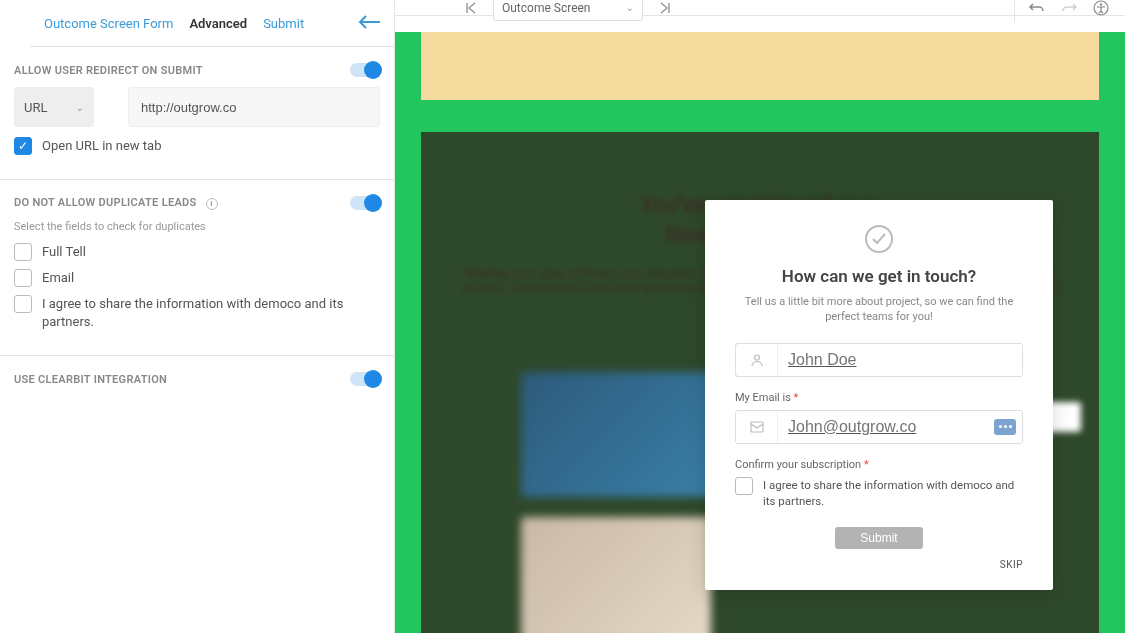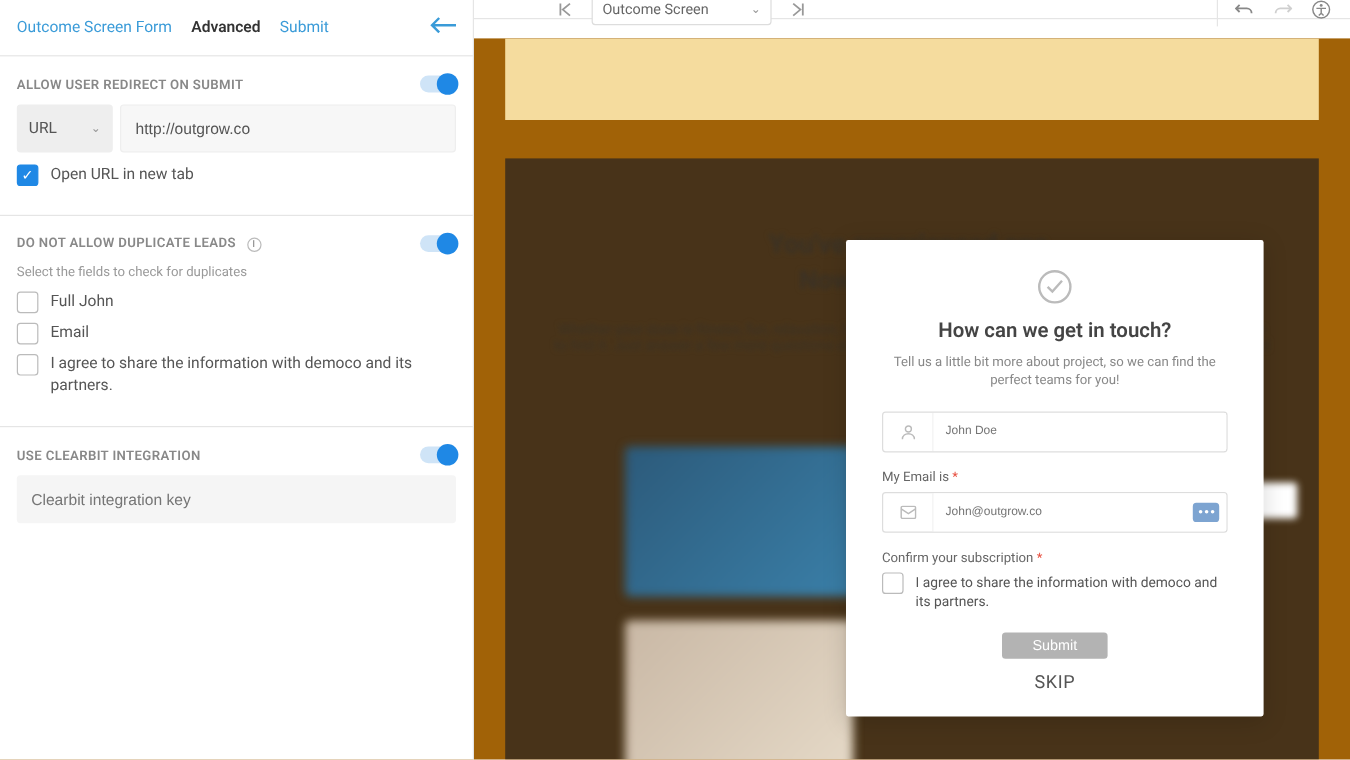--- a/index.html
+++ b/index.html
@@ -1,70 +1,70 @@
 <!DOCTYPE html>
 <html><head>
 <meta charset="utf-8">
 <style>
 * { box-sizing: border-box; margin: 0; padding: 0; }
 body { font-family: -apple-system, BlinkMacSystemFont, "Segoe UI", Roboto, sans-serif; font-size: 13px; color: #555; background: #fff; width: 1125px; height: 633px; overflow: hidden; display: flex; }
 .sidebar { width: 395px; height: 633px; border-right: 1px solid #e5e5e5; display: flex; flex-direction: column; background: #fff; }
-.top-tabs { display: flex; align-items: center; padding: 10px 14px; border-bottom: 1px solid #e5e5e5; height: 47px; }
+.top-tabs { display: flex; align-items: center; padding: 10px 14px; border-bottom: 1px solid #e5e5e5; height: 47px; margin-left: 30px; }
 .tab { font-size: 13px; margin-right: 16px; cursor: pointer; color: #3a9bd8; }
 .tab.active { color: #333; font-weight: 600; }
 .back-arrow { margin-left: auto; color: #3a9bd8; cursor: pointer; }
 .section { border-bottom: 1px solid #e5e5e5; padding: 16px 14px; }
 .section-header { display: flex; align-items: center; justify-content: space-between; font-size: 11px; font-weight: 600; color: #888; text-transform: uppercase; letter-spacing: 0.3px; margin-bottom: 10px; }
 .section-header .info-icon { margin-left: 6px; }
 .toggle { width: 30px; height: 14px; background: #cfe4f7; border-radius: 10px; position: relative; cursor: pointer; }
 .toggle::after { content:""; position:absolute; right:-2px; top:-2px; width:18px; height:18px; border-radius:50%; background:#1f88e5; }
 .url-row { display: flex; gap: 6px; margin-bottom: 10px; }
 .select { width: 80px; background: #eee; height: 40px; border-radius: 3px; display:flex; align-items:center; justify-content:space-between; padding:0 10px; font-size:13px; color:#555; cursor:pointer; }
 .chev { font-size:10px; color:#999; }
-.url-input { flex:1; height:40px; border:1px solid #eee; border-radius:3px; background:#f7f7f7; padding:0 12px; font-size:13px; color:#555; }
+.url-input { flex:1; height:40px; border:1px solid #eee; border-radius:3px; background:#f7f7f7; padding:0 12px; font-size:13px; color:#555;margin-left:28px; }
 .check-row { display:flex; align-items:flex-start; gap:10px; margin-bottom:8px; }
 .checkbox { width:18px; height:18px; border:1px solid #bbb; border-radius:3px; flex-shrink:0; cursor:pointer; }
 .checkbox.checked { background:#1f88e5; border-color:#1f88e5; display:flex; align-items:center; justify-content:center; color:#fff; font-size:12px; }
 .check-label { font-size:13px; color:#555; line-height:18px; }
 .hint { font-size:11px; color:#999; margin-bottom:10px; }
 .clearbit-input { width:100%; height:40px; background:#f5f5f5; border:none; border-radius:3px; padding:0 12px; font-size:13px; color:#888; }
 .info-icon { display:inline-flex; border:1px solid #bbb; border-radius:50%; width:12px; height:12px; align-items:center; justify-content:center; font-size:8px; color:#999; }
 
 .preview { flex:1; height:633px; position:relative; background:#fff; }
 .topbar { height:16px; display:flex; align-items:center; padding:0 10px; gap:8px; border-bottom:1px solid #e5e5e5; }
 .tb-btn { width:28px; height:28px; display:flex; align-items:center; justify-content:center; color:#999; cursor:pointer; border-radius:3px; }
 .screen-select { flex:0 0 150px; height:26px; border:1px solid #ddd; border-radius:3px; background:#fff; display:flex; align-items:center; justify-content:space-between; padding:0 8px; font-size:12px; color:#666; cursor:pointer; }
 .tb-spacer { flex:1; }
 .tb-group { display:flex; gap:4px; border-left:1px solid #e5e5e5; padding-left:8px; }
 
-.canvas-wrap { position:absolute; top:32px; left:0; right:0; bottom:0; overflow:hidden; background:#a16207; }
+.canvas-wrap { position:absolute; top:32px; left:0; right:0; bottom:0; overflow:hidden; background:#22c55e; }
 .banner { position:absolute; top:0; left:26px; width:678px; height:68px; background:#f5dc9e; }
 .dark-panel { position:absolute; top:100px; left:26px; width:678px; height:520px; background:rgba(50,40,30,0.8); filter:blur(0.5px); color:#3b3226; }
 .blurry-title { position:absolute; top:60px; left:50%; transform:translateX(-50%); font-size:22px; font-weight:700; color:#3b3226; filter:blur(2px); white-space:nowrap; }
 .blurry-title2 { top:90px; }
 .blurry-para { position:absolute; top:135px; left:50%; transform:translateX(-50%); width:600px; font-size:12px; text-align:center; color:#3b3226; filter:blur(2px); }
 .img-box { position:absolute; width:190px; height:125px; background:linear-gradient(135deg,#2c5a7a,#3a7fa8); border-radius:4px; filter:blur(4px); }
 .img-box.b { background:linear-gradient(135deg,#c9b8a5,#e5d9c7); }
 .btn-blur { position:absolute; width:100px; height:30px; background:#fff; border-radius:3px; filter:blur(3px); }
 
 .modal { position:absolute; top:168px; left:310px; width:348px; background:#fff; border-radius:2px; box-shadow:0 4px 20px rgba(0,0,0,0.15); padding:24px 30px 20px; }
 .modal-icon { width:30px; height:30px; margin:0 auto 12px; }
 .modal-title { text-align:center; font-size:17px; font-weight:600; color:#444; margin-bottom:8px; }
 .modal-sub { text-align:center; font-size:11px; color:#888; margin-bottom:18px; padding:0 8px; line-height:1.4; }
 .field-label { font-size:11px; color:#666; margin-bottom:6px; }
 .field-label .req { color:#e74c3c; }
 .field { display:flex; border:1px solid #ddd; border-radius:3px; height:34px; overflow:hidden; margin-bottom:14px; position:relative; }
 .field-icon { width:42px; border-right:1px solid #eee; display:flex; align-items:center; justify-content:center; color:#bbb; }
-.field input { flex:1; border:none; outline:none; font-size:10px; padding:0 10px; color:#555; background:#fff; }
+.field input { flex:1; border:none; outline:none; font-size:16px; padding:0 10px; color:#555; background:#fff;text-decoration:underline; }
 .pw-badge { position:absolute; right:6px; top:50%; transform:translateY(-50%); width:22px; height:16px; background:#7da4d1; border-radius:3px; display:flex; align-items:center; justify-content:center; }
 .pw-badge span { width:3px; height:3px; background:#fff; border-radius:50%; margin:0 1px; }
 .consent-row { display:flex; gap:10px; margin-bottom:18px; }
 .consent-text { font-size:11.5px; color:#555; line-height:1.4; }
 .submit-btn { display:block; width:88px; margin:0 auto 10px; background:#b3b3b3; color:#fff; border:none; height:22px; border-radius:3px; font-size:12px; cursor:pointer; }
-.skip-link { display:block; text-align:center; font-size:15px; color:#555; letter-spacing:0.5px; cursor:pointer; }
+.skip-link { display:block; text-align:right; font-size:10px; color:#555; letter-spacing:0.5px; cursor:pointer; }
 </style>
 </head>
 <body>
 
 <div class="sidebar">
   <div class="top-tabs">
     <span class="tab">Outcome Screen Form</span>
     <span class="tab active">Advanced</span>
     <span class="tab">Submit</span>
     <span class="back-arrow">
@@ -96,38 +96,37 @@
     <div class="section-header">
       <span>
         <span>Do not allow duplicate leads</span>
         <span class="info-icon">i</span>
       </span>
       <div class="toggle"></div>
     </div>
     <div class="hint">Select the fields to check for duplicates</div>
     <div class="check-row">
       <div class="checkbox"></div>
-      <span class="check-label">Full John</span>
+      <span class="check-label">Full Tell</span>
     </div>
     <div class="check-row">
       <div class="checkbox"></div>
       <span class="check-label">Email</span>
     </div>
     <div class="check-row">
       <div class="checkbox"></div>
       <span class="check-label">I agree to share the information with democo and its partners.</span>
     </div>
   </div>
 
   <div class="section" style="border-bottom:none;">
     <div class="section-header">
       <span>Use Clearbit Integration</span>
       <div class="toggle"></div>
     </div>
-    <input class="clearbit-input" placeholder="Clearbit integration key" style="">
   </div>
 </div>
 
 <div class="preview">
   <div class="topbar">
     <div style="width:44px;"></div>
     <div class="tb-btn">
       <svg width="14" height="14" viewBox="0 0 14 14">
           <path d="M3 2v10M11 2L5 7l6 5" stroke="#999" stroke-width="1.5" fill="none"></path>
         </svg>

